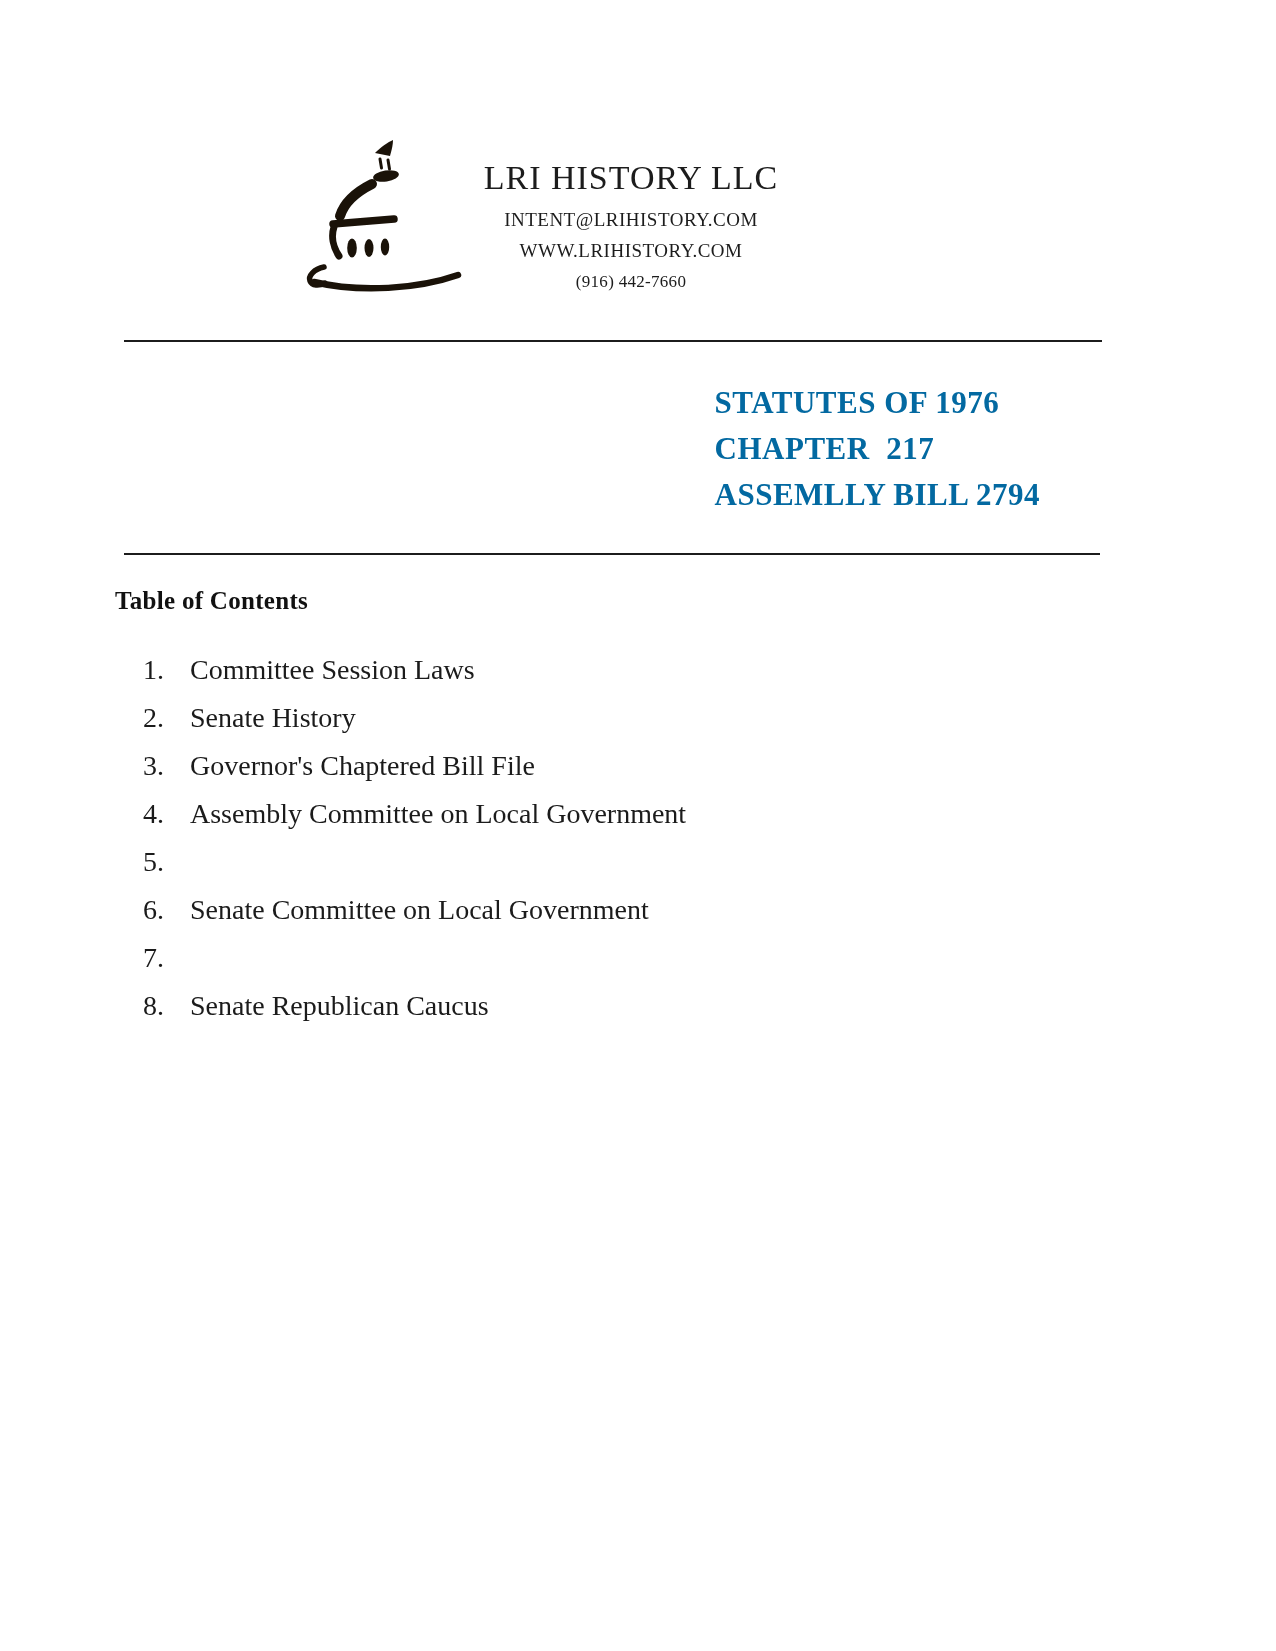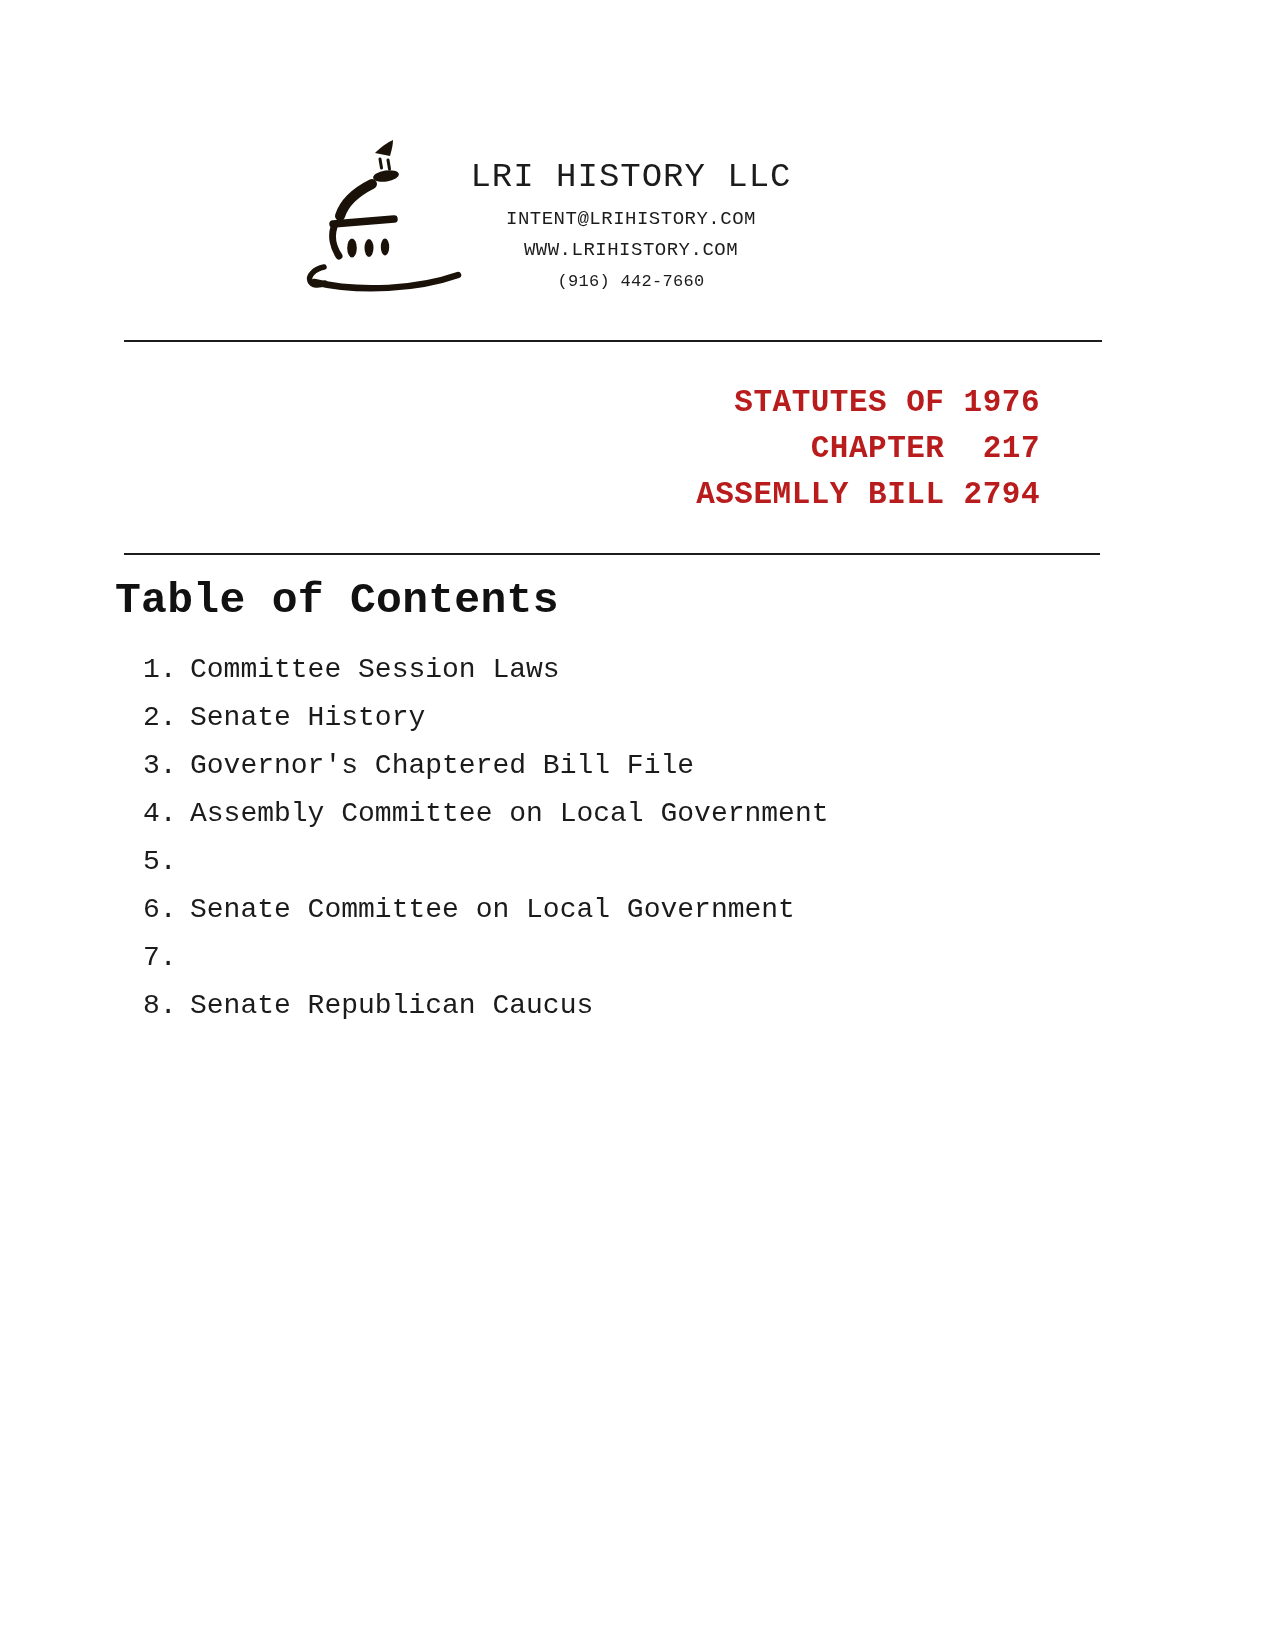--- a/index.html
+++ b/index.html
@@ -5,21 +5,21 @@
   html, body {
     margin: 0;
     padding: 0;
     background: #ffffff;
   }
   .page {
     position: relative;
     width: 1276px;
     height: 1651px;
     background: #ffffff;
-    font-family: Liberation Mono, monospace;
+    font-family: Liberation Serif, serif;
     color: #1a1a1a;
     overflow: hidden;
   }
 
   
   .logo {
     position: absolute;
     left: 300px;
     top: 136px;
     width: 162px;
@@ -58,35 +58,35 @@
     background: #1c1c1c;
   }
   .rule-1 { left: 124px; top: 340px; width: 978px; }
   .rule-2 { left: 124px; top: 553px; width: 976px; }
 
   
   .doc-title {
     position: absolute;
     right: 236px;
     top: 380px;
-    text-align: right;
+    text-align: left;
     font-weight: bold;
     font-size: 31px;
     line-height: 46px;
-    color: #b91c1c;
+    color: #0369a1;
     letter-spacing: 0.5px;
   }
   .doc-title-line { white-space: pre-wrap; }
 
   
   .toc-heading {
     position: absolute;
     left: 115px;
     top: 582px;
-    font-size: 43px;
+    font-size: 25px;
     line-height: 38px;
     font-weight: bold;
     color: #111111;
     margin: 0;
     letter-spacing: 0.3px;
   }
   .toc-list {
     position: absolute;
     left: 143px;
     top: 655px;

